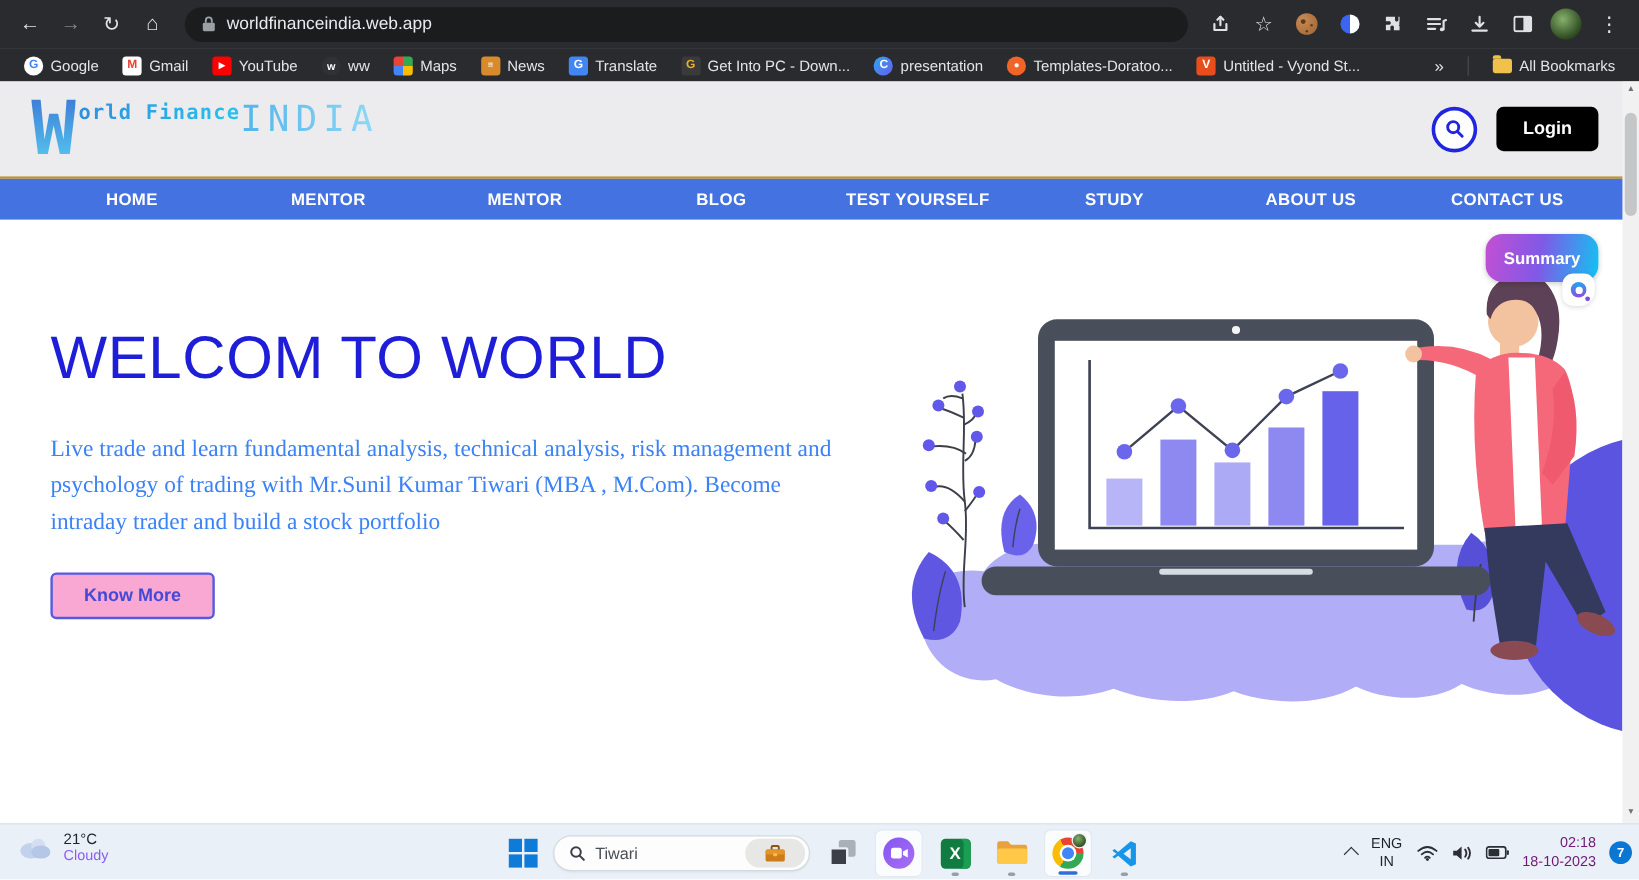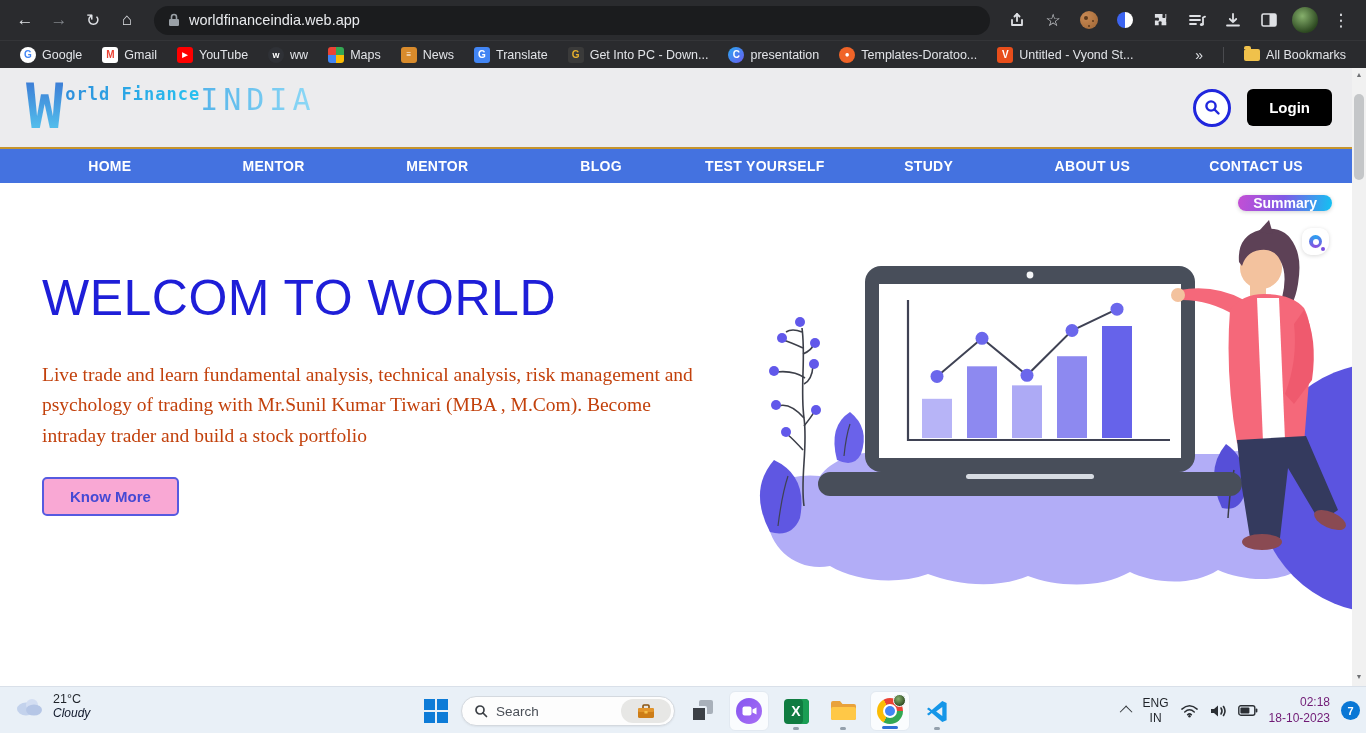--- a/index.html
+++ b/index.html
@@ -65,28 +65,28 @@
 
   .site-nav { height:34px; background:#4472e0; display:flex; align-items:center;
     padding:0 28px; }
   .nav-item { flex:1; text-align:center; color:#fff; font-weight:bold; font-size:14px;
     letter-spacing:0.3px; }
 
   .hero-text { position:absolute; left:30px; top:200px; width:700px;margin-left:12px; }
   .hero-title { color:#1e1ed8; font-size:50px; font-weight:300; line-height:1.2;
     letter-spacing:0.5px; }
   .hero-para { margin-top:32px; width:676px; font-family:"Liberation Serif", serif;
-    font-size:19.5px; line-height:1.56; color:#c2410c; }
+    font-size:19.5px; line-height:1.56; color:#3b82f6; }
   .cta-btn { margin-top:26px; display:inline-block; background:#f9a8d4; color:#4549d4;
     border:2px solid #565ae0; border-radius:5px; font-weight:bold; font-size:15px;
     padding:9px 26px; }
 
   .illus { position:absolute; top:120px; right:14px; width:610px; height:430px; }
 
-  .summary-badge { position:absolute; top:127px; right:34px; padding:0 15px;
+  .summary-badge { position:absolute; top:127px; right:34px; padding:12px 15px;
     border-radius:14px; color:#fff; font-weight:bold; font-size:14px;
     background:linear-gradient(100deg,#c44fd4 0%,#8059e6 48%,#12c3f2 100%);
     box-shadow:0 1px 4px rgba(0,0,0,0.18); }
   .ext-bubble { position:absolute; top:160px; right:37px; width:27px; height:27px;
     background:#fff; border-radius:9px 9px 13px 9px; box-shadow:0 1px 4px rgba(0,0,0,0.15);
     display:flex; align-items:center; justify-content:center; }
   .ext-bubble .ring { width:13px; height:13px; border-radius:50%;
     background:conic-gradient(#2aa0f0,#8a4fe0,#2aa0f0); position:relative; }
   .ext-bubble .ring::before { content:""; position:absolute; inset:3.5px; background:#fff; border-radius:50%; }
   .ext-bubble .dot { position:absolute; right:4px; bottom:4px; width:4px; height:4px;
@@ -96,21 +96,21 @@
     background:#f1f1f1; display:flex; flex-direction:column; align-items:center; }
   .scroll-arrow { color:#6f7174; font-size:7px; line-height:14px; height:14px; }
   .scroll-thumb { position:absolute; top:26px; left:2px; width:10px; height:86px;
     background:#c4c6c8; border-radius:5px; }
   .scroll-arrow.down { position:absolute; bottom:2px; }
 
   
   .taskbar { position:relative; height:47px; background:#e9f0f7; border-top:1px solid #d9e0e9; }
   .weather { position:absolute; left:14px; top:5px; display:flex; align-items:center; gap:9px; }
   .weather-temp { font-size:12.5px; color:#1f2329; }
-  .weather-cond { font-size:12px; color:#0f172a;font-style:italic; }
+  .weather-cond { font-size:12px; color:#8b5cf6; }
   .tb-center { position:absolute; left:424px; top:4px; display:flex; align-items:center; gap:7px; }
   .win-logo { width:24px; height:24px; display:grid; grid-template-columns:11px 11px;
     grid-template-rows:11px 11px; gap:2px; margin-right:6px; }
   .win-logo span { background:#0d7bd7; }
   .search-pill { width:214px; height:30px; background:#fdfdfd; border:1px solid #d4d9df;
     border-radius:16px; display:flex; align-items:center; padding:0 3px 0 12px; gap:8px;
     box-shadow:0 1px 2px rgba(0,0,0,0.06); }
   .search-pill .stext { flex:1; color:#4a4f57; font-size:13.5px; }
   .hl-oval { width:50px; height:24px; border-radius:12px; background:#e7e7e5;
     display:flex; align-items:center; justify-content:center; }
@@ -410,21 +410,21 @@
           <span></span>
           <span></span>
           <span></span>
           <span></span>
         </div>
       <div class="search-pill">
         <svg width="14" height="14" viewBox="0 0 14 14">
           <circle cx="6" cy="6" r="4" fill="none" stroke="#3c4046" stroke-width="1.7"></circle>
           <path d="M9 9 L12.5 12.5" stroke="#3c4046" stroke-width="1.7" stroke-linecap="round"></path>
         </svg>
-        <span class="stext">Search</span>
+        <span class="stext">Tiwari</span>
         <span class="hl-oval">
           <svg width="18" height="15" viewBox="0 0 18 15">
             <rect x="6" y="1" width="6" height="4" rx="1" fill="none" stroke="#8a5410" stroke-width="1.6"></rect>
             <rect x="1" y="4" width="16" height="10" rx="1.6" fill="#cd7d17"></rect>
             <rect x="1" y="4" width="16" height="4" rx="1.6" fill="#e3952b"></rect>
             <rect x="7.4" y="7" width="3.2" height="2.6" rx="0.6" fill="#f6c14a"></rect>
           </svg>
         </span>
       </div>
       <div class="task-tile">

